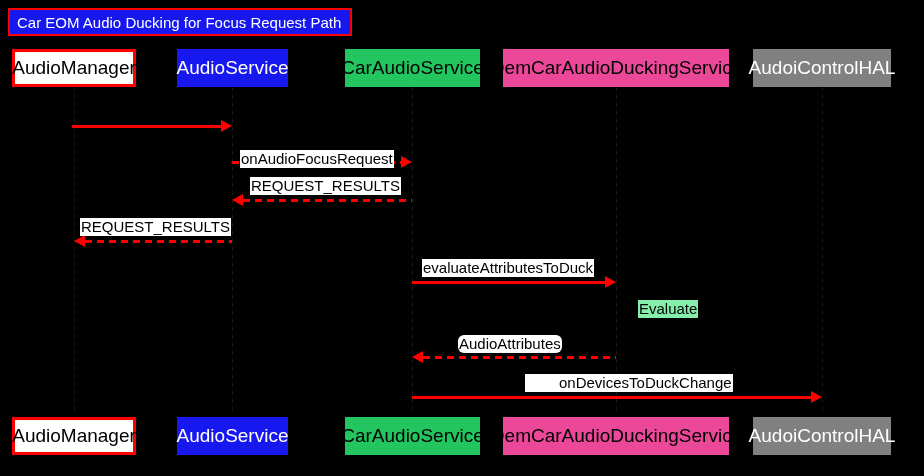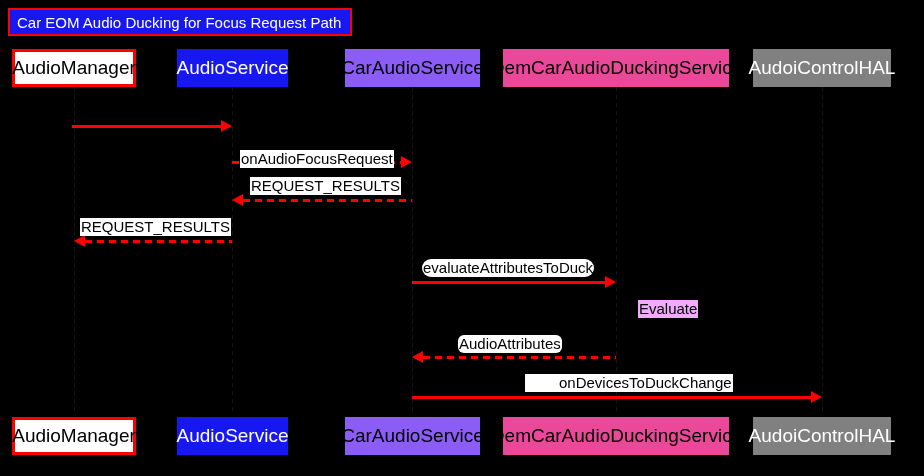--- a/index.html
+++ b/index.html
@@ -52,21 +52,21 @@
     background: #ffffff;
     border: 3px solid #ff0000;
     color: #000000;
   }
   .actor.as {
     background: #1717f0;
     border: none;
     color: #ffffff;
   }
   .actor.cas {
-    background: #8b5cf6;
+    background: #22c55e;
     border: none;
     color: #000000;
   }
   .actor.oem {
     background: #ec4899;
     border: none;
     color: #000000;
   }
   .actor.hal {
     background: #808080;
@@ -119,21 +119,21 @@
     position: absolute;
     background: #ffffff;
     color: #000000;
     font-size: 15px;
     line-height: 18px;
     white-space: nowrap;
     padding: 0 1px;
   }
   .note-label {
     position: absolute;
-    background: #f0abfc;
+    background: #86efac;
     color: #000000;
     font-size: 15px;
     line-height: 18px;
     white-space: nowrap;
     padding: 0 1px;
   }
 </style>
 </head>
 <body>
 
@@ -191,21 +191,21 @@
   <div class="msg-line dashed" style="left:243px; top:199px; width:169px;"></div>
   <div class="arrowhead left" style="left:232px; top:194px;"></div>
   <div class="msg-label" style="left:250px; top:177px;">REQUEST_RESULTS</div>
 
   <div class="msg-line dashed" style="left:85px; top:240px; width:147px;"></div>
   <div class="arrowhead left" style="left:74px; top:235px;"></div>
   <div class="msg-label" style="left:80px; top:218px;">REQUEST_RESULTS</div>
 
   <div class="msg-line solid" style="left:412px; top:281px; width:193px;"></div>
   <div class="arrowhead right" style="left:605px; top:276px;"></div>
-  <div class="msg-label" style="left:422px; top:259px;border-radius:9px;">evaluateAttributesToDuck</div>
+  <div class="msg-label" style="left:422px; top:259px;">evaluateAttributesToDuck</div>
 
   <div class="note-label" style="left:638px; top:300px;">Evaluate</div>
 
   <div class="msg-line dashed" style="left:423px; top:356px; width:193px;"></div>
   <div class="arrowhead left" style="left:412px; top:351px;"></div>
   <div class="msg-label" style="left:458px; top:335px;border-radius:6px;">AudioAttributes</div>
 
   <div class="msg-line solid" style="left:412px; top:396px; width:399px;"></div>
   <div class="arrowhead right" style="left:811px; top:391px;"></div>
   <div class="msg-label" style="left:525px; top:374px;padding-left:34px;">onDevicesToDuckChange</div>

